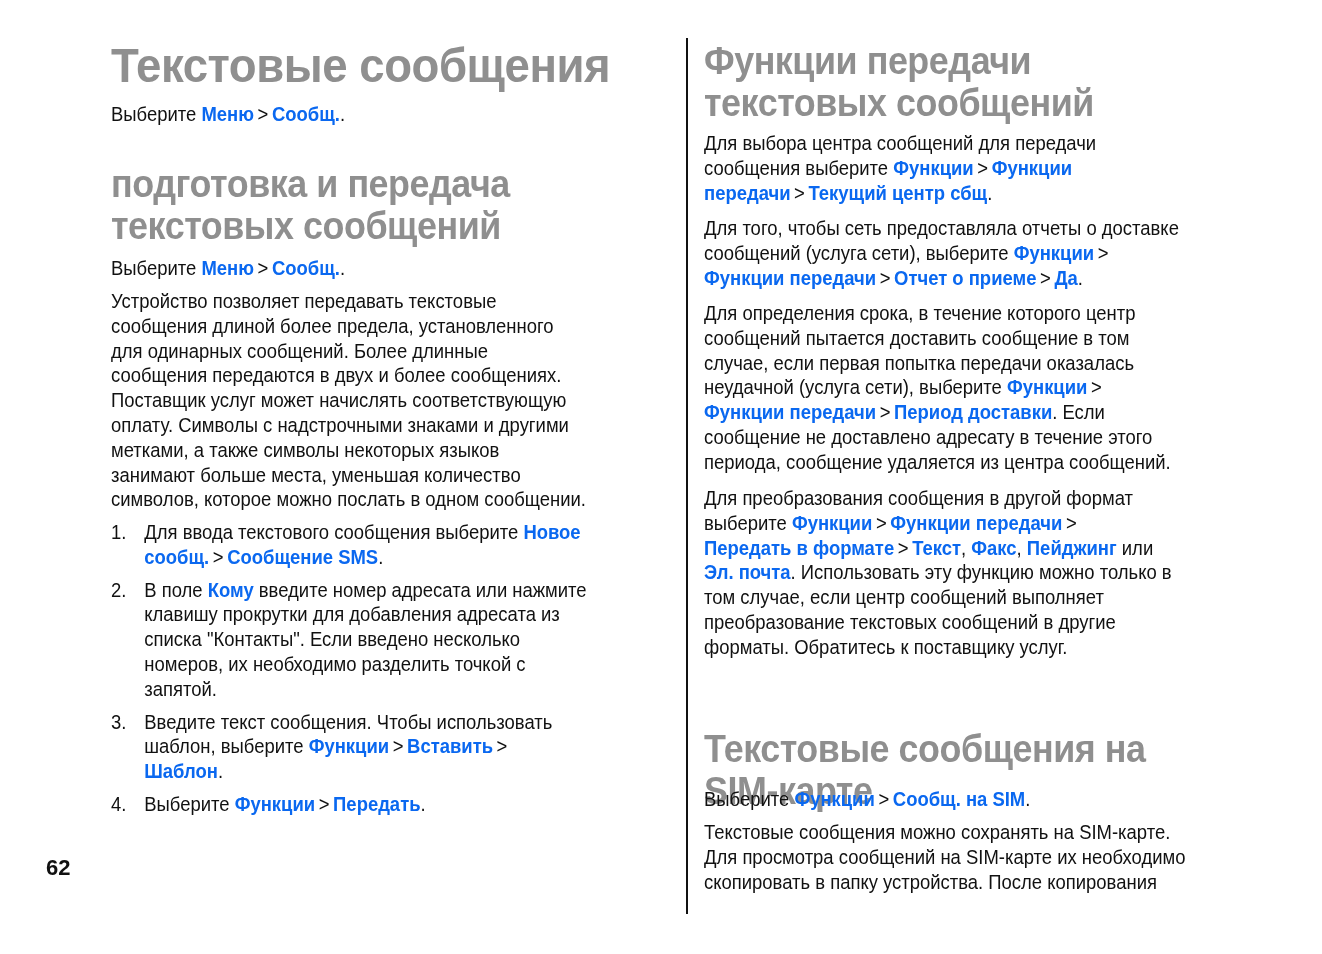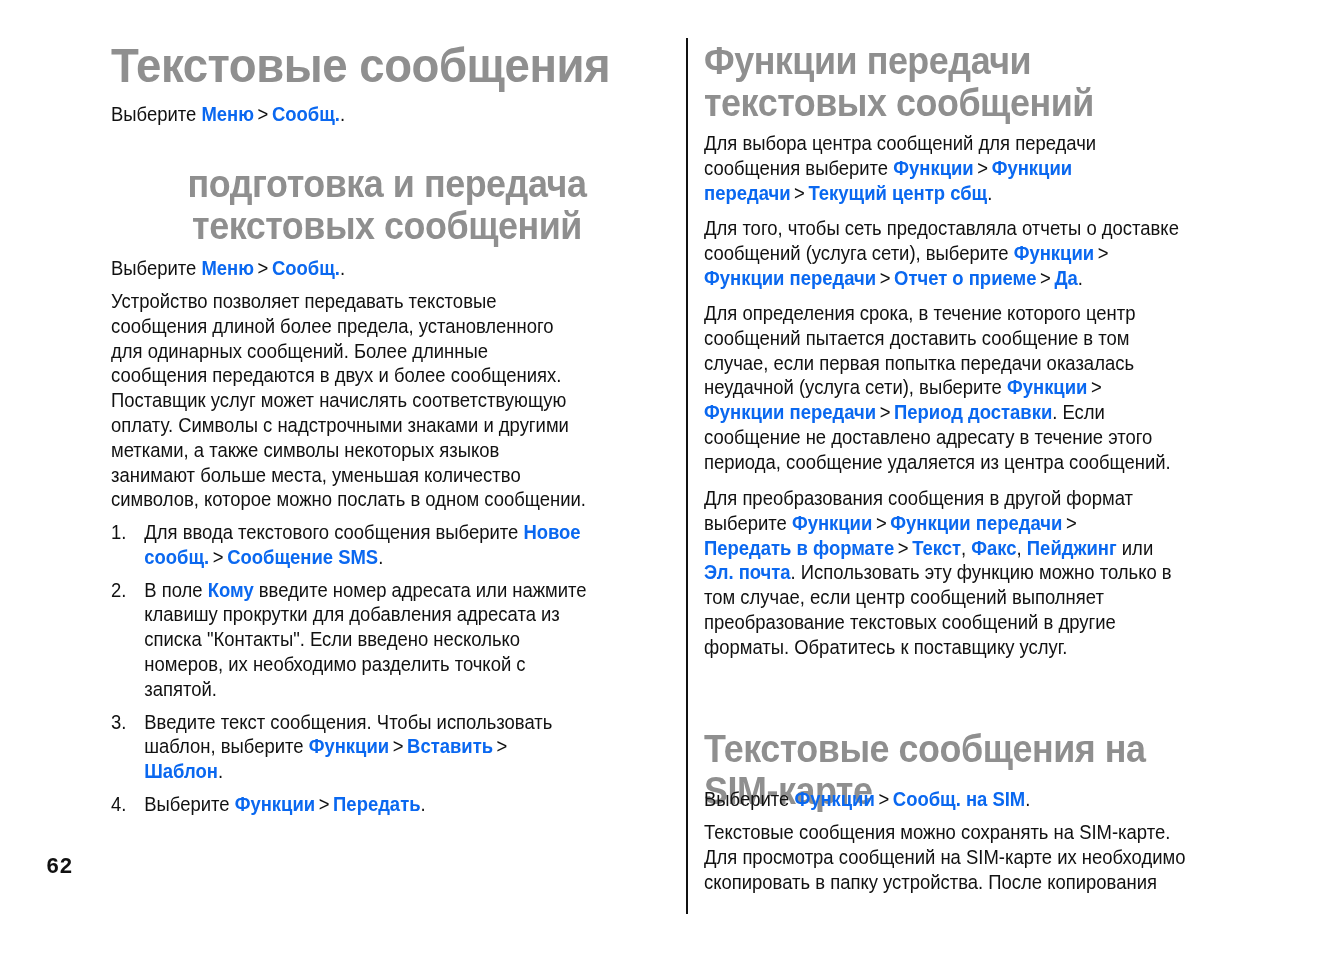--- a/index.html
+++ b/index.html
@@ -12,33 +12,33 @@
   h1, h2 { font-family: "Liberation Sans", sans-serif; font-weight: bold; color: #8f8f8f; margin: 0; letter-spacing: -0.5px; }
   h1 { font-size: 49px; line-height: 54px; position: absolute; top: 38px; left: 0; white-space: nowrap; transform: scaleX(0.93); transform-origin: left; }
   h2 { font-size: 39px; line-height: 42px; transform: scaleX(0.92); transform-origin: left; }
   p { margin: 0; font-size: 20.5px; line-height: 24.8px; font-family: "Liberation Sans", sans-serif; transform-origin: left; }
   .b { color: #0a68f0; font-weight: bold; }
   .sep { color: #111; margin: 0 4px; }
   .blk { position: absolute; left: 0; width: 620px; transform: scaleX(0.90); transform-origin: left top; }
   ol { list-style: none; margin: 0; padding: 0; }
   li { position: relative; padding-left: 37px; font-size: 20.5px; line-height: 24.8px; font-family: "Liberation Sans", sans-serif; }
   li .num { position: absolute; left: 0; top: 0; }
-  .pagenum { position: absolute; left: 46px; top: 855px; font-family: Liberation Mono, monospace; font-weight: bold; font-size: 22px; color: #111; }
+  .pagenum { position: absolute; left: 46px; top: 855px; font-family: Liberation Sans, sans-serif; font-weight: bold; font-size: 22px; color: #111; }
 </style>
 </head>
 <body>
 
 <div class="col col-left">
   <h1>Текстовые сообщения</h1>
 
   <div class="blk" style="top:102px">
     <p><span>Выберите</span> <span class="b">Меню</span><span class="sep">&gt;</span><span class="b">Сообщ.</span><span>.</span></p>
   </div>
 
-  <div style="position:absolute; top:163px; left:0; width:600px;text-align:center;">
+  <div style="position:absolute; top:163px; left:0; width:600px;">
     <h2>подготовка и передача</h2>
     <h2>текстовых сообщений</h2>
   </div>
 
   <div class="blk" style="top:256px">
     <p><span>Выберите</span> <span class="b">Меню</span><span class="sep">&gt;</span><span class="b">Сообщ.</span><span>.</span></p>
   </div>
 
   <div class="blk" style="top:289px">
     <p>Устройство позволяет передавать текстовые</p>

